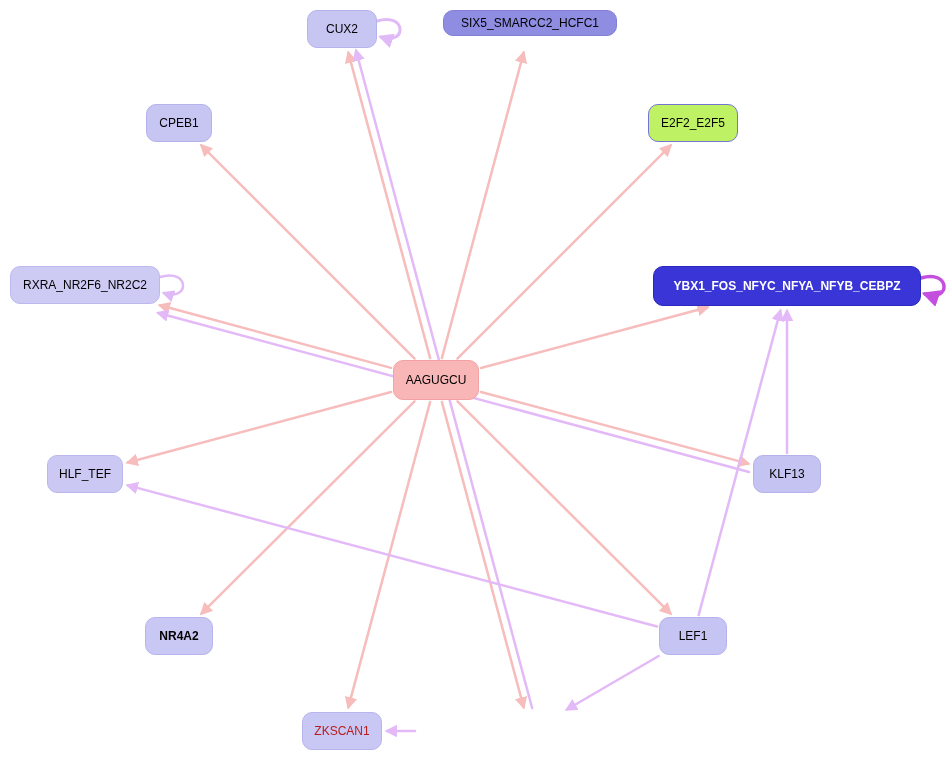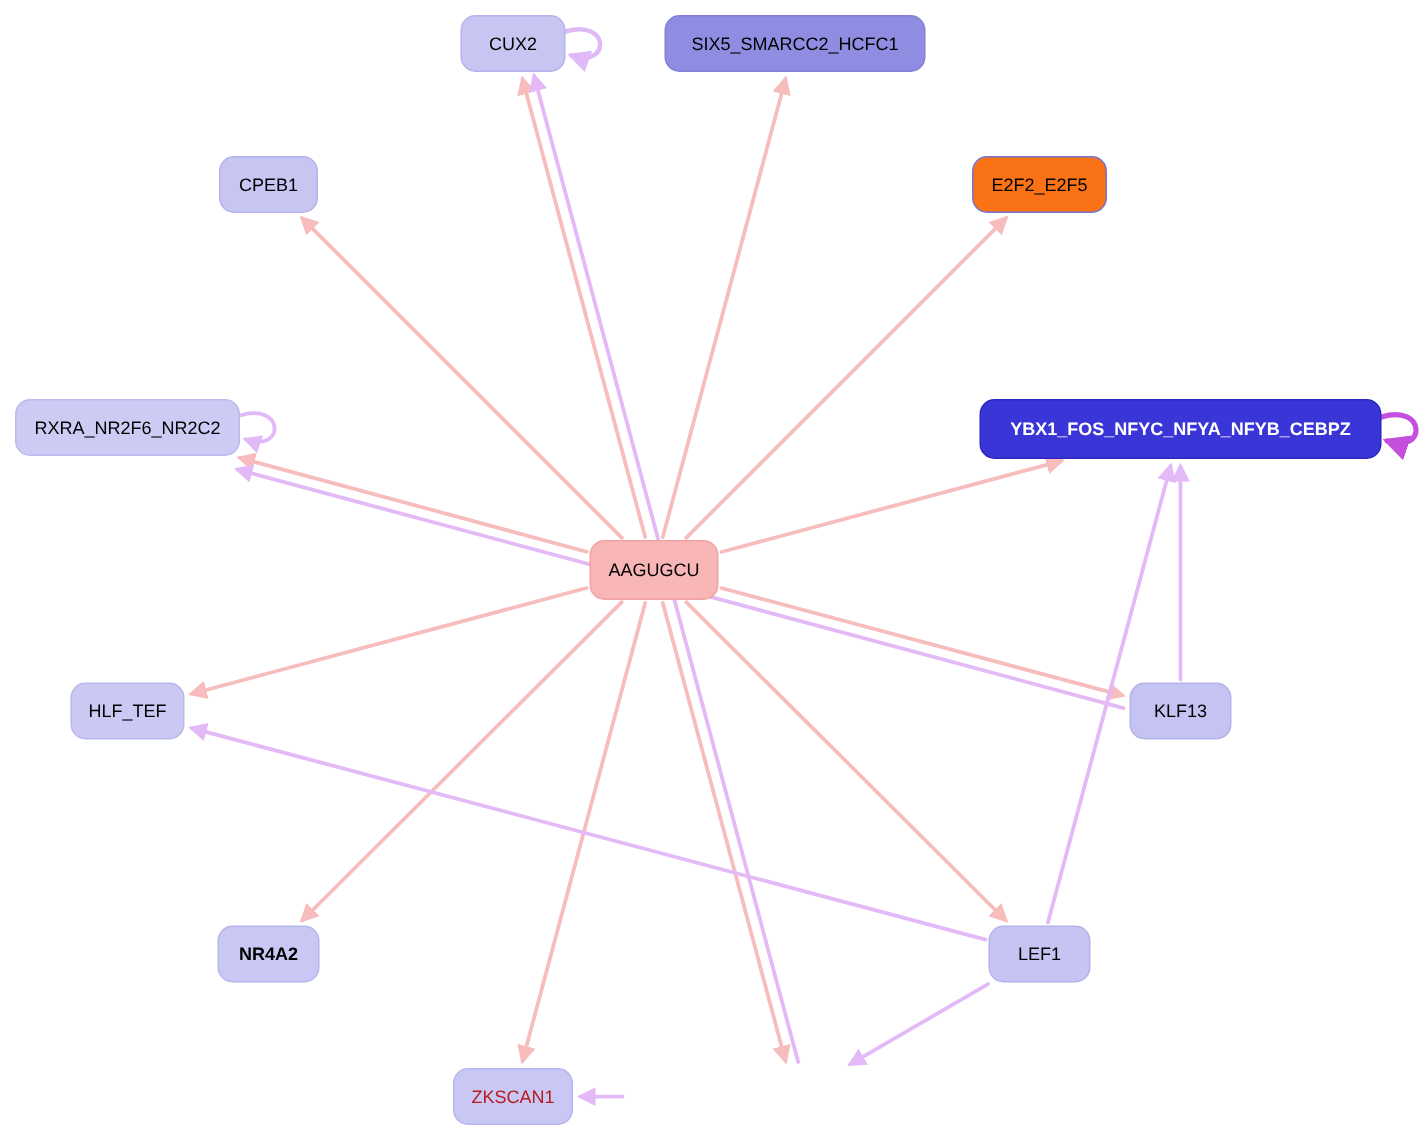--- a/index.html
+++ b/index.html
@@ -72,27 +72,27 @@
       <path d="M 698.6216165158621 615.0684491430668 L 780.3316729960591 310.8288771423331" stroke="#e3baf7" stroke-width="2.5" fill="none" stroke-linecap="round" marker-end="url(#arw1)"></path>
       <path d="M 657.0674246483459 626.4258598569606 L 127.8314383791352 485.41232404180903" stroke="#e3baf7" stroke-width="2.5" fill="none" stroke-linecap="round" marker-end="url(#arw1)"></path>
       <path d="M 748.9889806953756 472.0511329674235 L 158.31971957644896 313.0247934354047" stroke="#e3baf7" stroke-width="2.5" fill="none" stroke-linecap="round" marker-end="url(#arw1)"></path>
       <path d="M 377 21 C 407 12 407 46 381 37" stroke="#e0baf6" stroke-width="3" fill="none" stroke-linecap="round" marker-end="url(#arw2)"></path>
       <path d="M 160 277 C 190 268 190 302 164 293" stroke="#e0baf6" stroke-width="2.5" fill="none" stroke-linecap="round" marker-end="url(#arw2)"></path>
       <path d="M 921 278 C 951 269 951 303 925 294" stroke="#c44fdf" stroke-width="3.5" fill="none" stroke-linecap="round" marker-end="url(#arw3)"></path>
     </svg>
     <div class="node" style="left: 307px; top: 10px; width: 70px; height: 38px; background: rgb(199, 197, 242); border-color: rgb(182, 179, 236); color: rgb(0, 0, 0); align-items: center;">
       <span>CUX2</span>
     </div>
-    <div class="node" style="left: 443px; top: 10px; width: 174px; height: 38px; background: rgb(143, 141, 226); border-color: rgb(130, 128, 214); color: rgb(0, 0, 0);">
+    <div class="node" style="left: 443px; top: 10px; width: 174px; height: 26px; background: rgb(143, 141, 226); border-color: rgb(130, 128, 214); color: rgb(0, 0, 0);">
       <span>SIX5_SMARCC2_HCFC1</span>
     </div>
     <div class="node" style="left: 146px; top: 104px; width: 66px; height: 38px; background: rgb(199, 197, 242); border-color: rgb(182, 179, 236); color: rgb(0, 0, 0);">
       <span>CPEB1</span>
     </div>
-    <div class="node" style="left: 648px; top: 104px; width: 90px; height: 38px; background: #f97316; border-color: rgb(118, 116, 210); color: rgb(0, 0, 0);">
+    <div class="node" style="left: 648px; top: 104px; width: 90px; height: 38px; background: #bef264; border-color: rgb(118, 116, 210); color: rgb(0, 0, 0);">
       <span>E2F2_E2F5</span>
     </div>
     <div class="node" style="left: 10px; top: 266px; width: 150px; height: 38px; background: rgb(205, 203, 244); border-color: rgb(188, 185, 238); color: rgb(0, 0, 0); align-items: center;">
       <span>RXRA_NR2F6_NR2C2</span>
     </div>
     <div class="node" style="left: 653px; top: 266px; width: 268px; height: 40px; background: rgb(58, 53, 214); border-color: rgb(43, 39, 191); color: rgb(255, 255, 255); font-weight: bold;">
       <span>YBX1_FOS_NFYC_NFYA_NFYB_CEBPZ</span>
     </div>
     <div class="node" style="left: 393px; top: 360px; width: 86px; height: 40px; background: rgb(249, 182, 182); border-color: rgb(242, 162, 162); color: rgb(0, 0, 0);">
       <span>AAGUGCU</span>

